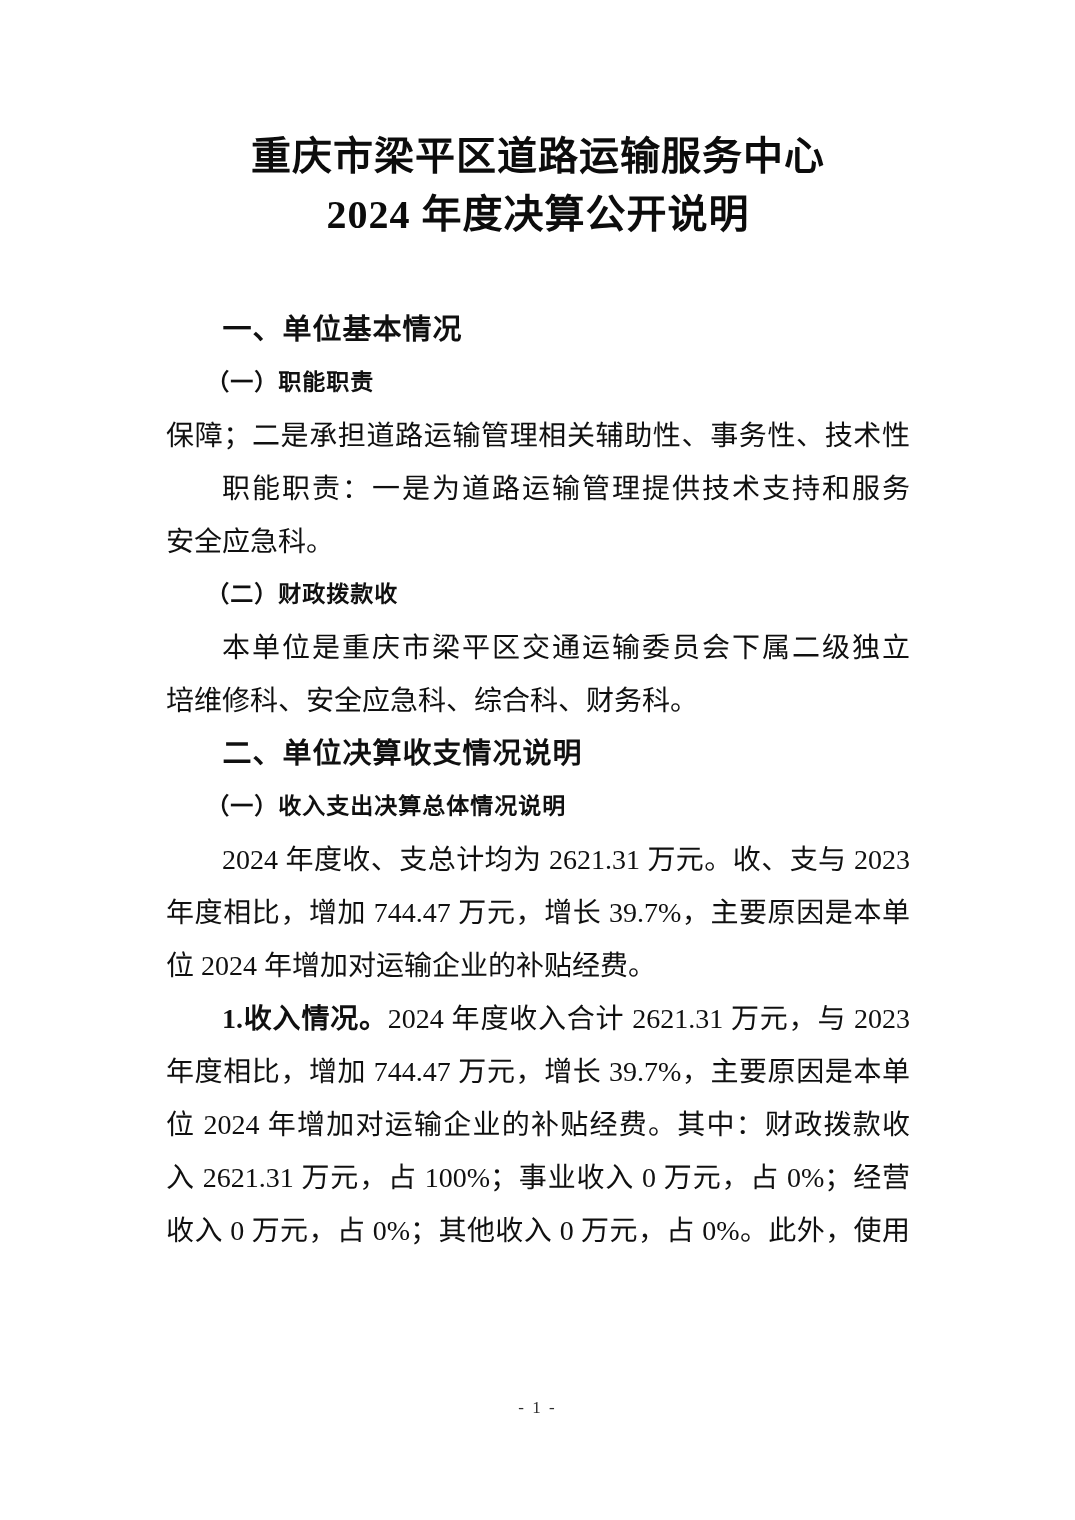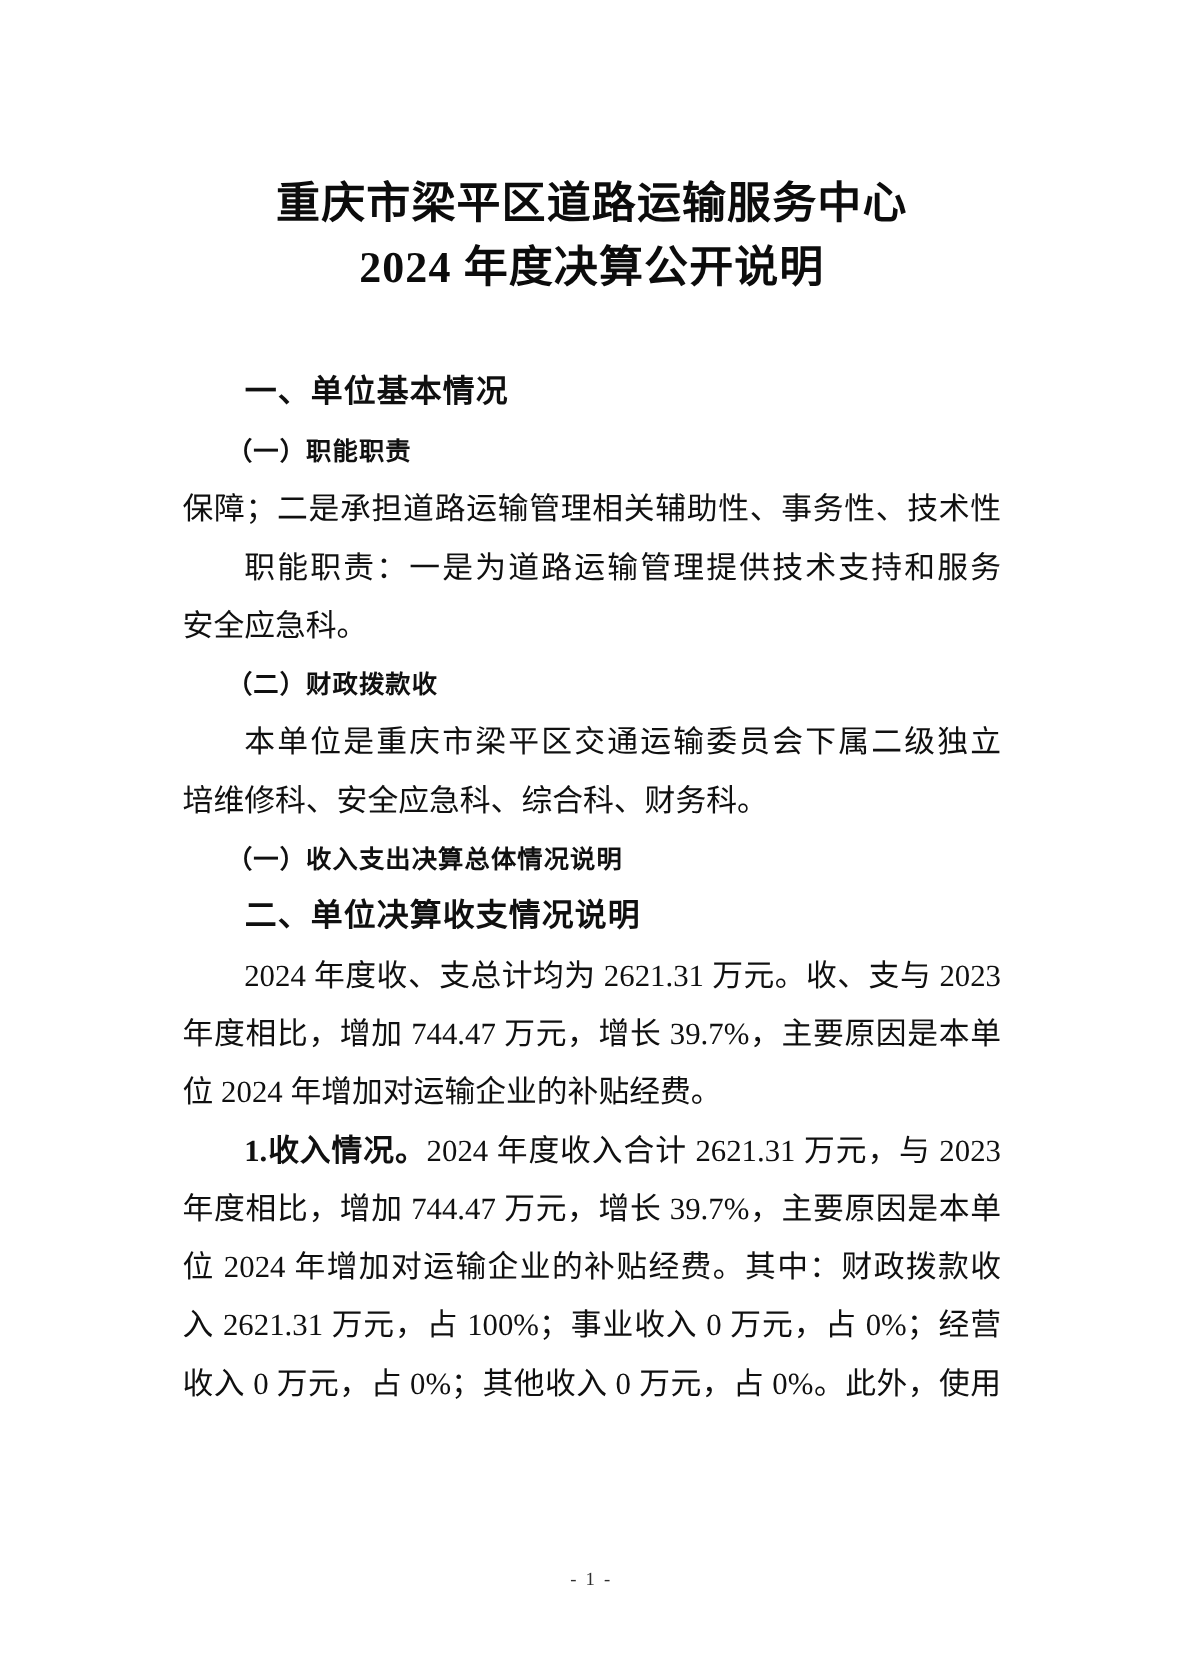--- a/index.html
+++ b/index.html
@@ -15,21 +15,20 @@
     font-family: "Liberation Serif", "DejaVu Serif", serif;
     color: #101010;
     overflow: hidden;
   }
   .page {
     position: absolute;
     inset: 0;
     box-sizing: border-box;
     padding: 128px 165px 0 166px;
     background: #ffffff;
-    margin-top: 28px;
   }
   .doc-title {
     text-align: center;
     font-weight: bold;
     font-size: 40px;
     line-height: 58px;
     letter-spacing: 1px;
     color: #0c0c0c;
   }
   .content {
@@ -43,21 +42,21 @@
     white-space: normal;
   }
   .fill {
     text-align: justify;
     text-align-last: justify;
   }
   .indent {
     text-indent: 2em;
   }
   .h-major {
-    font-family: Liberation Mono, monospace;
+    font-family: Liberation Serif, serif;
     font-weight: bold;
     font-size: 29px;
     text-indent: 1.95em;
     letter-spacing: 1px;
   }
   .h-sub {
     font-weight: bold;
     font-size: 23px;
     text-indent: 1.75em;
     letter-spacing: 1px;
@@ -94,23 +93,23 @@
 
     <div class="line fill">保障；二是承担道路运输管理相关辅助性、事务性、技术性</div>
     <div class="line fill indent">职能职责：一是为道路运输管理提供技术支持和服务</div>
     <div class="line">安全应急科。</div>
 
     <div class="line h-sub">（二）财政拨款收</div>
 
     <div class="line fill indent">本单位是重庆市梁平区交通运输委员会下属二级独立</div>
     <div class="line">培维修科、安全应急科、综合科、财务科。</div>
 
+    <div class="line h-major">二、单位决算收支情况说明</div>
+
     <div class="line h-sub">（一）收入支出决算总体情况说明</div>
-
-    <div class="line h-major">二、单位决算收支情况说明</div>
 
     <div class="line fill indent">2024 年度收、支总计均为 2621.31 万元。收、支与 2023</div>
     <div class="line fill">年度相比，增加 744.47 万元，增长 39.7%，主要原因是本单</div>
     <div class="line">位 2024 年增加对运输企业的补贴经费。</div>
 
     <div class="line fill indent"><b class="lead-bold">1.收入情况。</b><span>2024 年度收入合计 2621.31 万元，与 2023</span></div>
     <div class="line fill">年度相比，增加 744.47 万元，增长 39.7%，主要原因是本单</div>
     <div class="line fill">位 2024 年增加对运输企业的补贴经费。其中：财政拨款收</div>
     <div class="line fill">入 2621.31 万元，占 100%；事业收入 0 万元，占 0%；经营</div>
     <div class="line fill">收入 0 万元，占 0%；其他收入 0 万元，占 0%。此外，使用</div>

